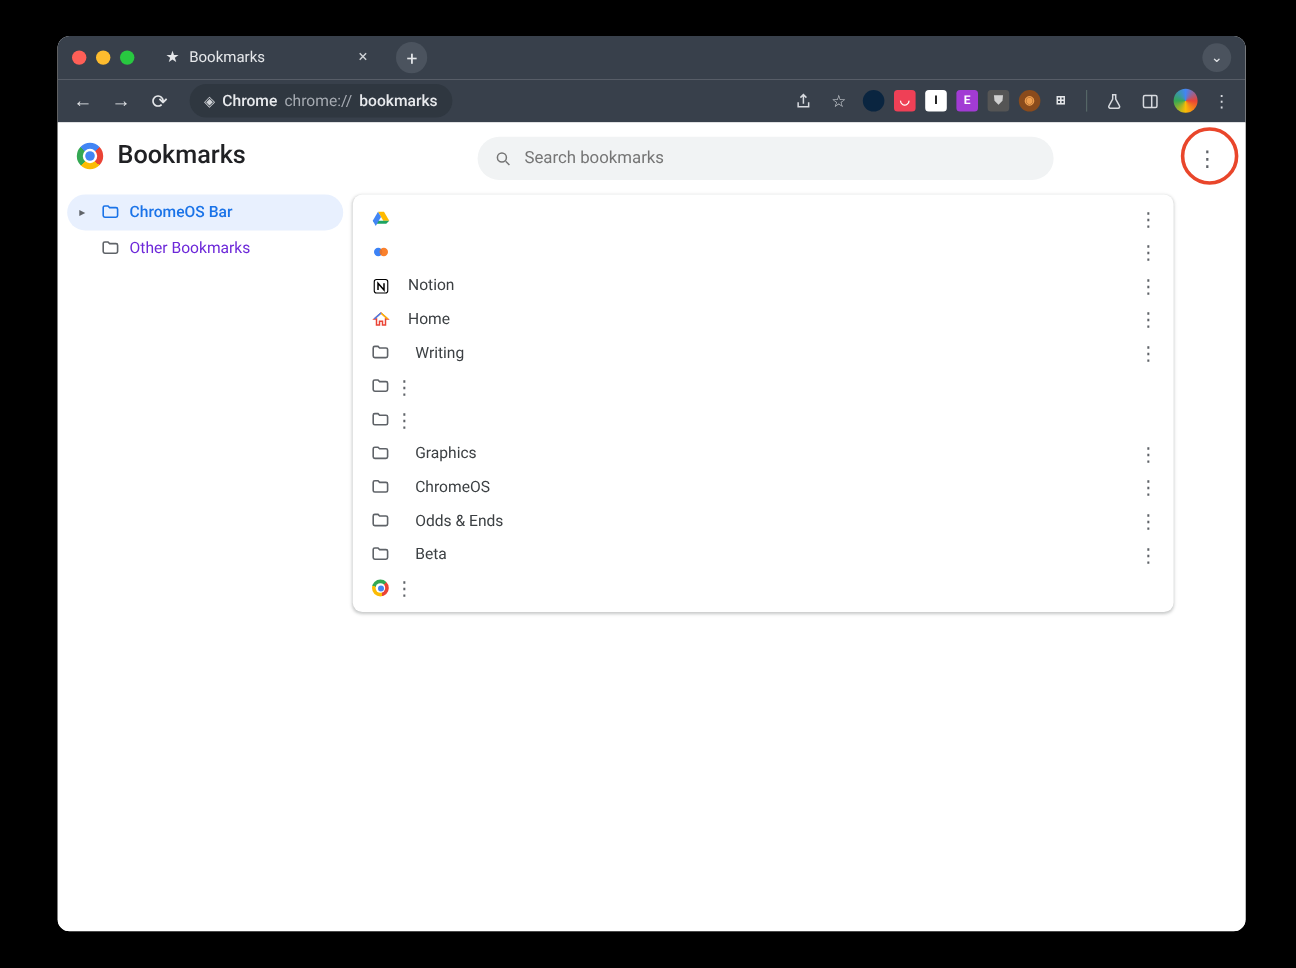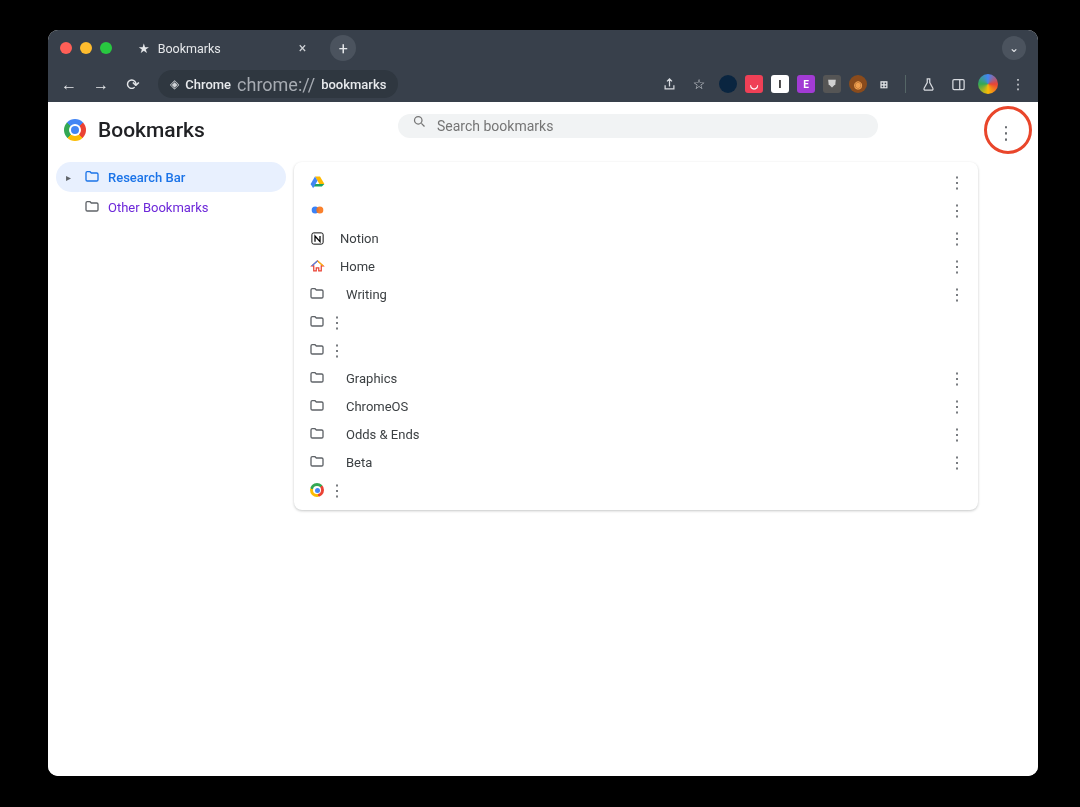--- a/index.html
+++ b/index.html
@@ -16,36 +16,36 @@
   .tab .close { margin-left: 70px; color:#cfd2d6; font-size: 14px; cursor:pointer; }
   .newtab { margin-left: 14px; width: 26px; height: 26px; border-radius: 50%; background:#4b535e; color:#e5e7ea; display:flex; align-items:center; justify-content:center; font-size:16px; cursor:pointer; }
   .tabstrip .dropdown { position:absolute; right:12px; width:24px; height:24px; border-radius:50%; background:#4b535e; color:#e5e7ea; display:flex; align-items:center; justify-content:center; font-size:12px; cursor:pointer;}
 
   
   .toolbar { height: 36px; background:#38404b; display:flex; align-items:center; padding: 0 10px; gap: 10px; }
   .nav-arrow, .reload { color:#e5e7ea; width:22px; text-align:center; font-size:16px; cursor:pointer; }
   .omnibox { flex: 0 0 auto; display:flex; align-items:center; background:#2f3740; border-radius: 18px; height:28px; padding: 0 12px; gap:6px; margin-left:4px; }
   .omnibox .lock { color:#d0d3d7; font-size:12px; }
   .omnibox .prefix { color:#e8eaed; font-size:13px; font-weight:500; }
-  .omnibox .path1 { color:#a6abb2; font-size:18px; }
+  .omnibox .path1 { color:#a6abb2; font-size:13px; }
   .omnibox .path2 { color:#e8eaed; font-size:13px; font-weight:500; }
   .toolbar-spacer { flex:1; }
   .tb-icon { width:20px; height:20px; display:flex; align-items:center; justify-content:center; color:#d7dadf; font-size:14px; cursor:pointer; }
   .tb-sep { width:1px; height:18px; background:#566; margin:0 2px; }
   .ext-badge { width:18px; height:18px; border-radius:3px; display:flex; align-items:center; justify-content:center; font-size:10px; font-weight:700; }
   .avatar { width:20px; height:20px; border-radius:50%; background: conic-gradient(#4285f4,#ea4335,#fbbc05,#34a853,#4285f4); }
 
   
   .content { flex:1; background:#fff; position:relative; }
   .app-header { display:flex; align-items:center; height:56px; padding: 0 16px; }
   .app-logo { width:22px; height:22px; border-radius:50%; background: conic-gradient(from 45deg,#ea4335 0 90deg,#fbbc05 90deg 180deg,#34a853 180deg 270deg,#4285f4 270deg 360deg); margin-right:12px; position:relative; }
   .app-logo::after{content:""; position:absolute; inset:5px; background:#fff; border-radius:50%;}
   .app-logo::before{content:""; position:absolute; inset:7px; background:#4285f4; border-radius:50%; z-index:1;}
   .app-title { font-size:21px; font-weight:500; color:#202124; }
-  .search-wrap { position:absolute; left: 350px; top: 12px; width: 480px; height:24px; background:#f1f3f4; border-radius:20px; display:flex; padding:0 14px; gap:10px; }
+  .search-wrap { position:absolute; left: 350px; top: 12px; width: 480px; height:36px; background:#f1f3f4; border-radius:20px; display:flex; align-items:center; padding:0 14px; gap:10px; }
   .search-wrap .mag { color:#757575; font-size:15px; }
   .search-wrap input { border:none; background:transparent; outline:none; font-size:14px; color:#5f6368; width:100%; }
   .organize-btn { position:absolute; right:18px; top:16px; width:28px; height:28px; display:flex; align-items:center; justify-content:center; cursor:pointer; color:#5f6368; font-size:18px; border-radius:50%; }
   .highlight-ring { position:absolute; right:6px; top:4px; width:48px; height:48px; border:3px solid #e9462b; border-radius:50%; pointer-events:none; }
 
   .body-row { display:flex; }
   .sidebar { width:246px; padding: 4px 8px 0 8px; }
   .side-item { display:flex; align-items:center; gap:8px; height:30px; border-radius:16px; padding: 0 10px 0 10px; font-size:13px; cursor:pointer; color:#6d28d9; }
   .side-item.active { background:#e8f0fe; color:#1a73e8; font-weight:500; }
   .side-item .caret { width:10px; font-size:10px; color:#5f6368; }
@@ -144,21 +144,21 @@
 
     <div class="body-row">
       <div class="sidebar" id="sidebar">
           <div class="side-item active">
             <span class="caret">▸</span>
             <span>
               <svg class="folder-icon" viewBox="0 0 24 24" fill="none" stroke="#1a73e8" stroke-width="2">
                 <path d="M3 6a2 2 0 0 1 2-2h4l2 2h8a2 2 0 0 1 2 2v8a2 2 0 0 1-2 2H5a2 2 0 0 1-2-2V6z"></path>
               </svg>
             </span>
-            <span>Research Bar</span>
+            <span>ChromeOS Bar</span>
           </div>
           <div class="side-item">
             <span class="spacer10"></span>
             <span>
               <svg class="folder-icon" viewBox="0 0 24 24" fill="none" stroke="#5f6368" stroke-width="2">
                 <path d="M3 6a2 2 0 0 1 2-2h4l2 2h8a2 2 0 0 1 2 2v8a2 2 0 0 1-2 2H5a2 2 0 0 1-2-2V6z"></path>
               </svg>
             </span>
             <span>Other Bookmarks</span>
           </div>

